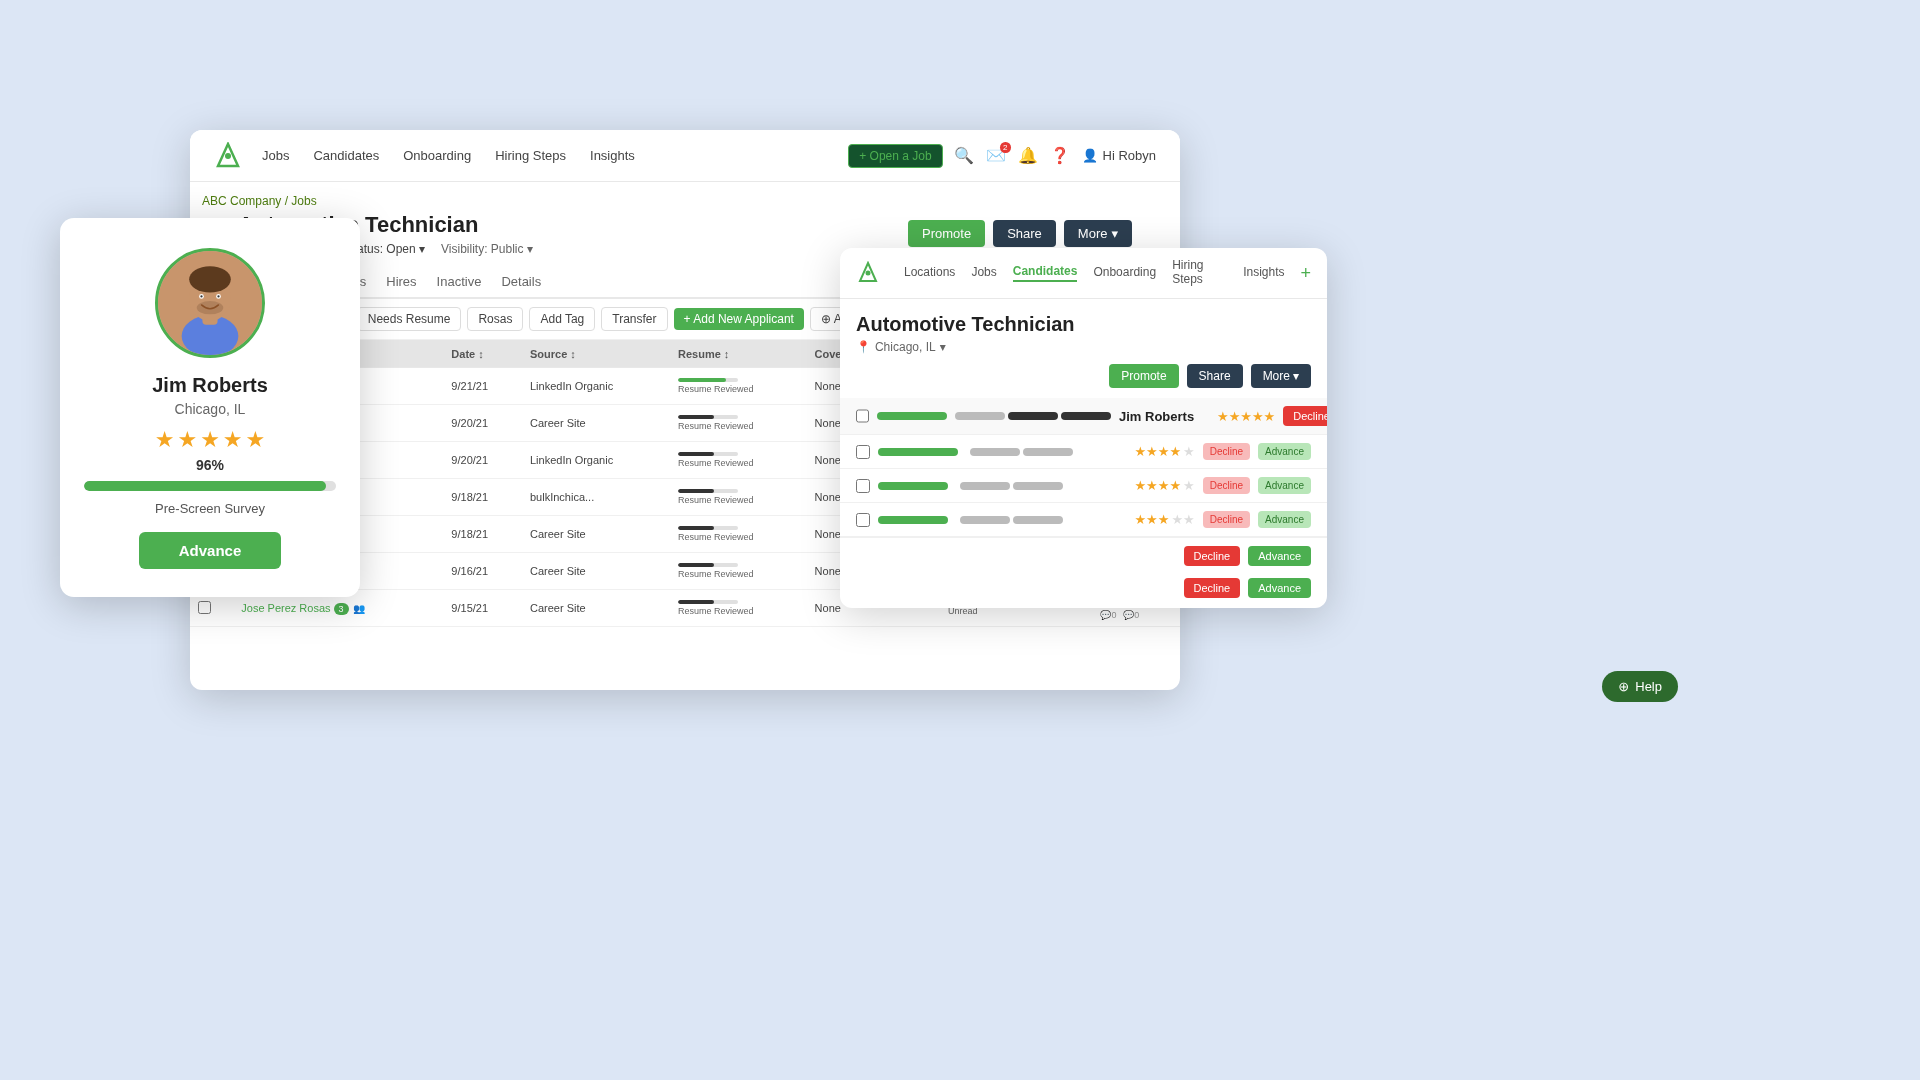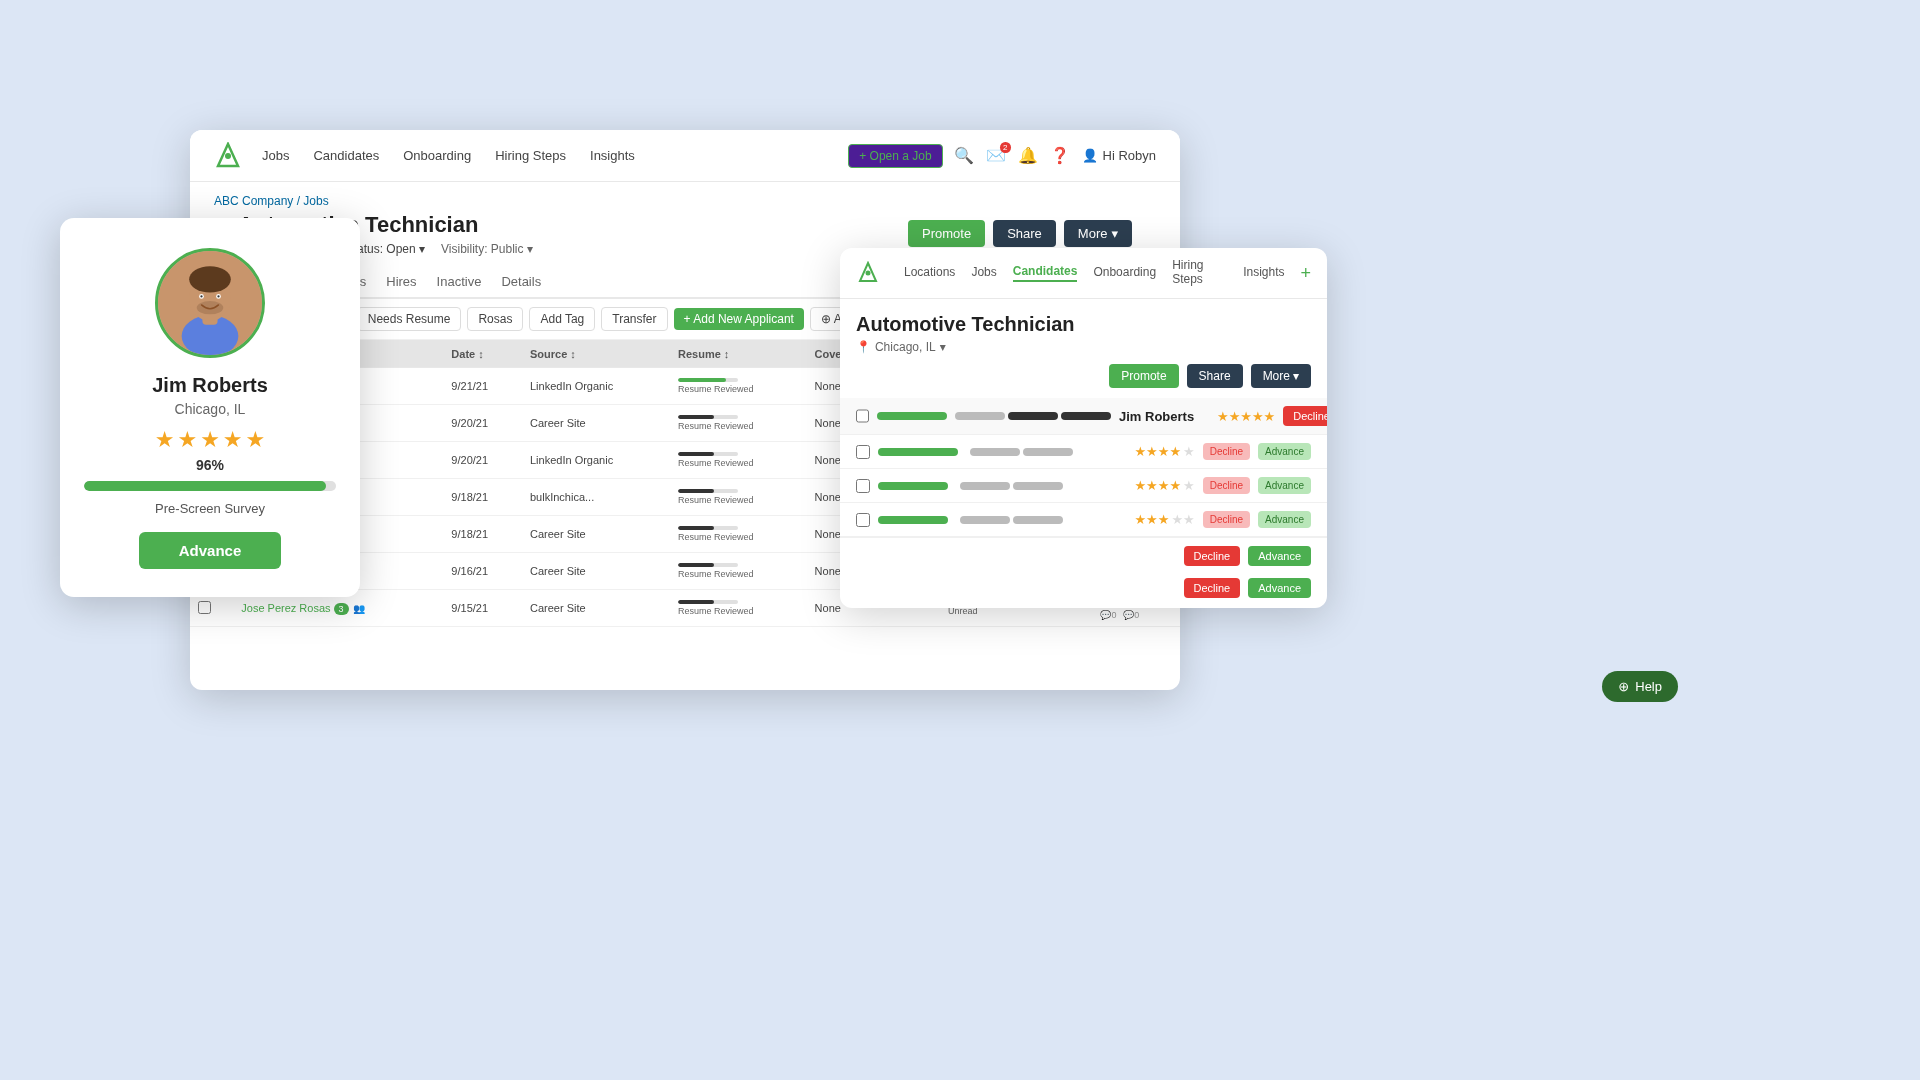--- a/index.html
+++ b/index.html
@@ -49,44 +49,44 @@
       color: #444;
       cursor: pointer;
       text-decoration: none;
     }
     .navbar-actions {
       display: flex;
       align-items: center;
       gap: 12px;
     }
     .open-job-btn {
-      background: #4c1d95;
+      background: #14532d;
       border: 1px solid #4caf50;
       color: #4caf50;
       border-radius: 4px;
       padding: 4px 10px;
       font-size: 12px;
       cursor: pointer;
       display: flex;
       align-items: center;
       gap: 4px;
     }
     .hi-user {
       font-size: 13px;
       color: #444;
       display: flex;
       align-items: center;
       gap: 4px;
     }
 
     
     .breadcrumb {
-      padding: 12px 24px 4px;
+      padding: 12px 12px 4px;
       font-size: 12px;
-      color: #0369a1;
+      color: #4d7c0f;
     }
     .page-title {
       padding: 0 24px;
       font-size: 22px;
       font-weight: 700;
       color: #222;
     }
     .page-meta {
       padding: 4px 24px 10px;
       font-size: 12px;

